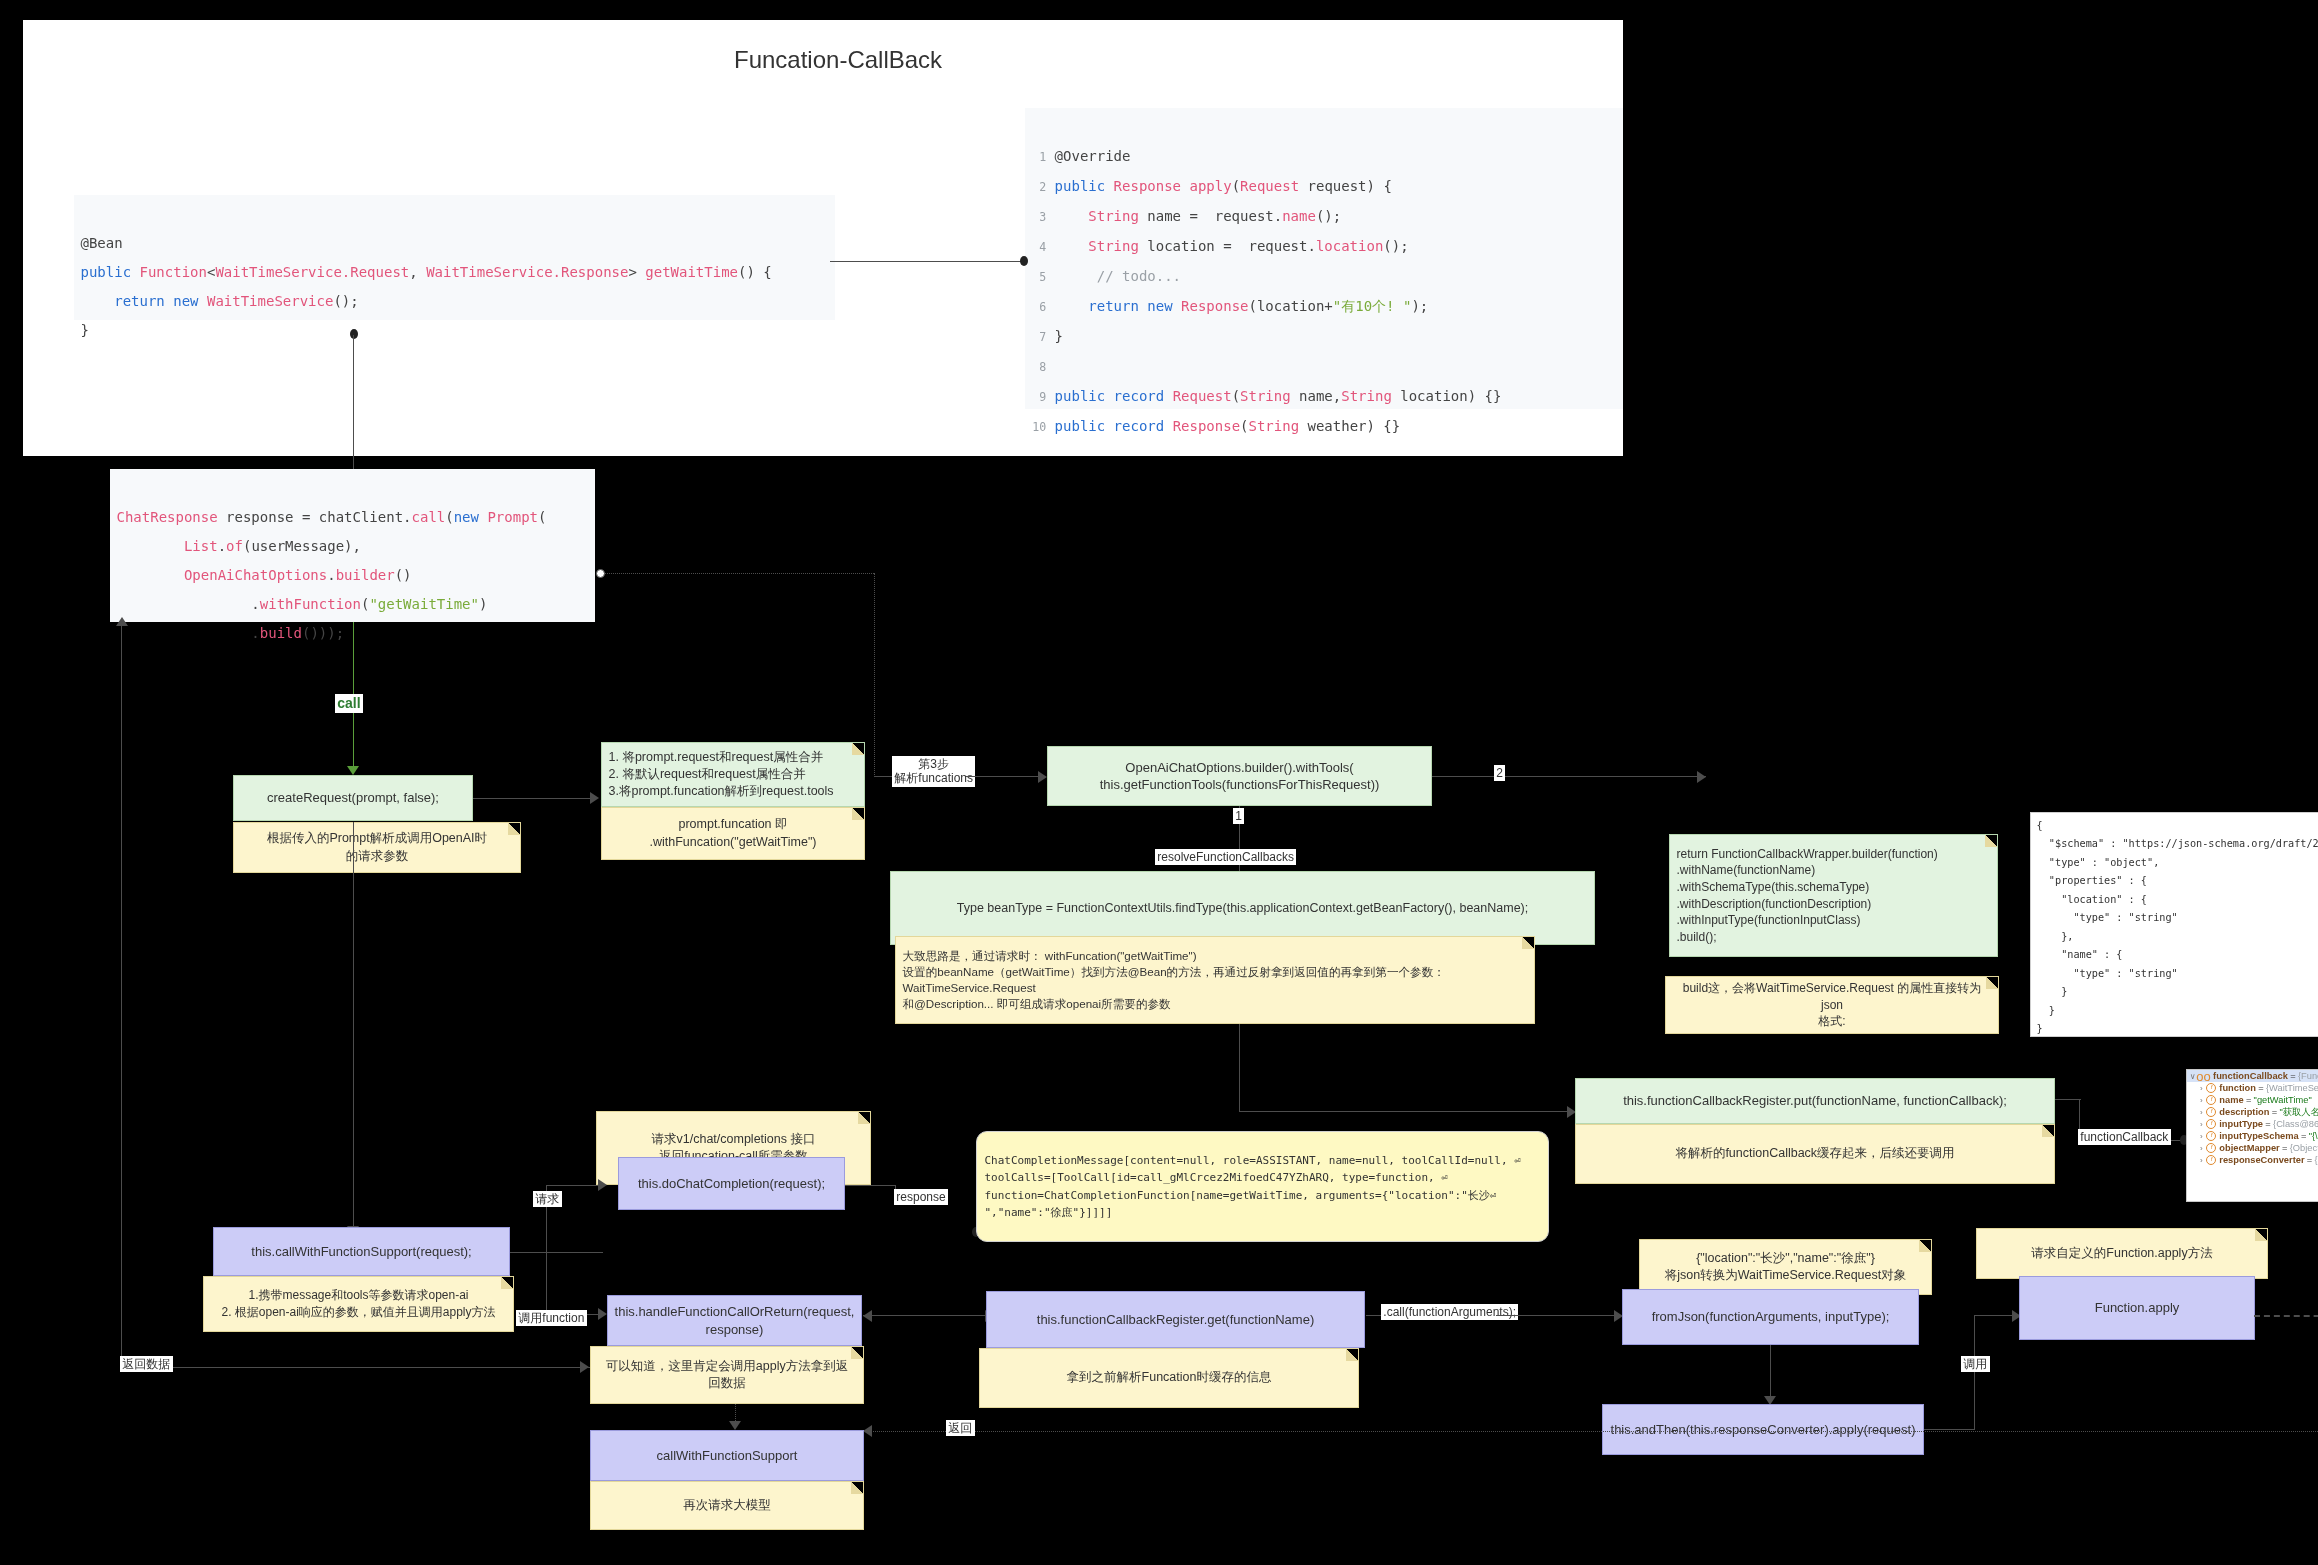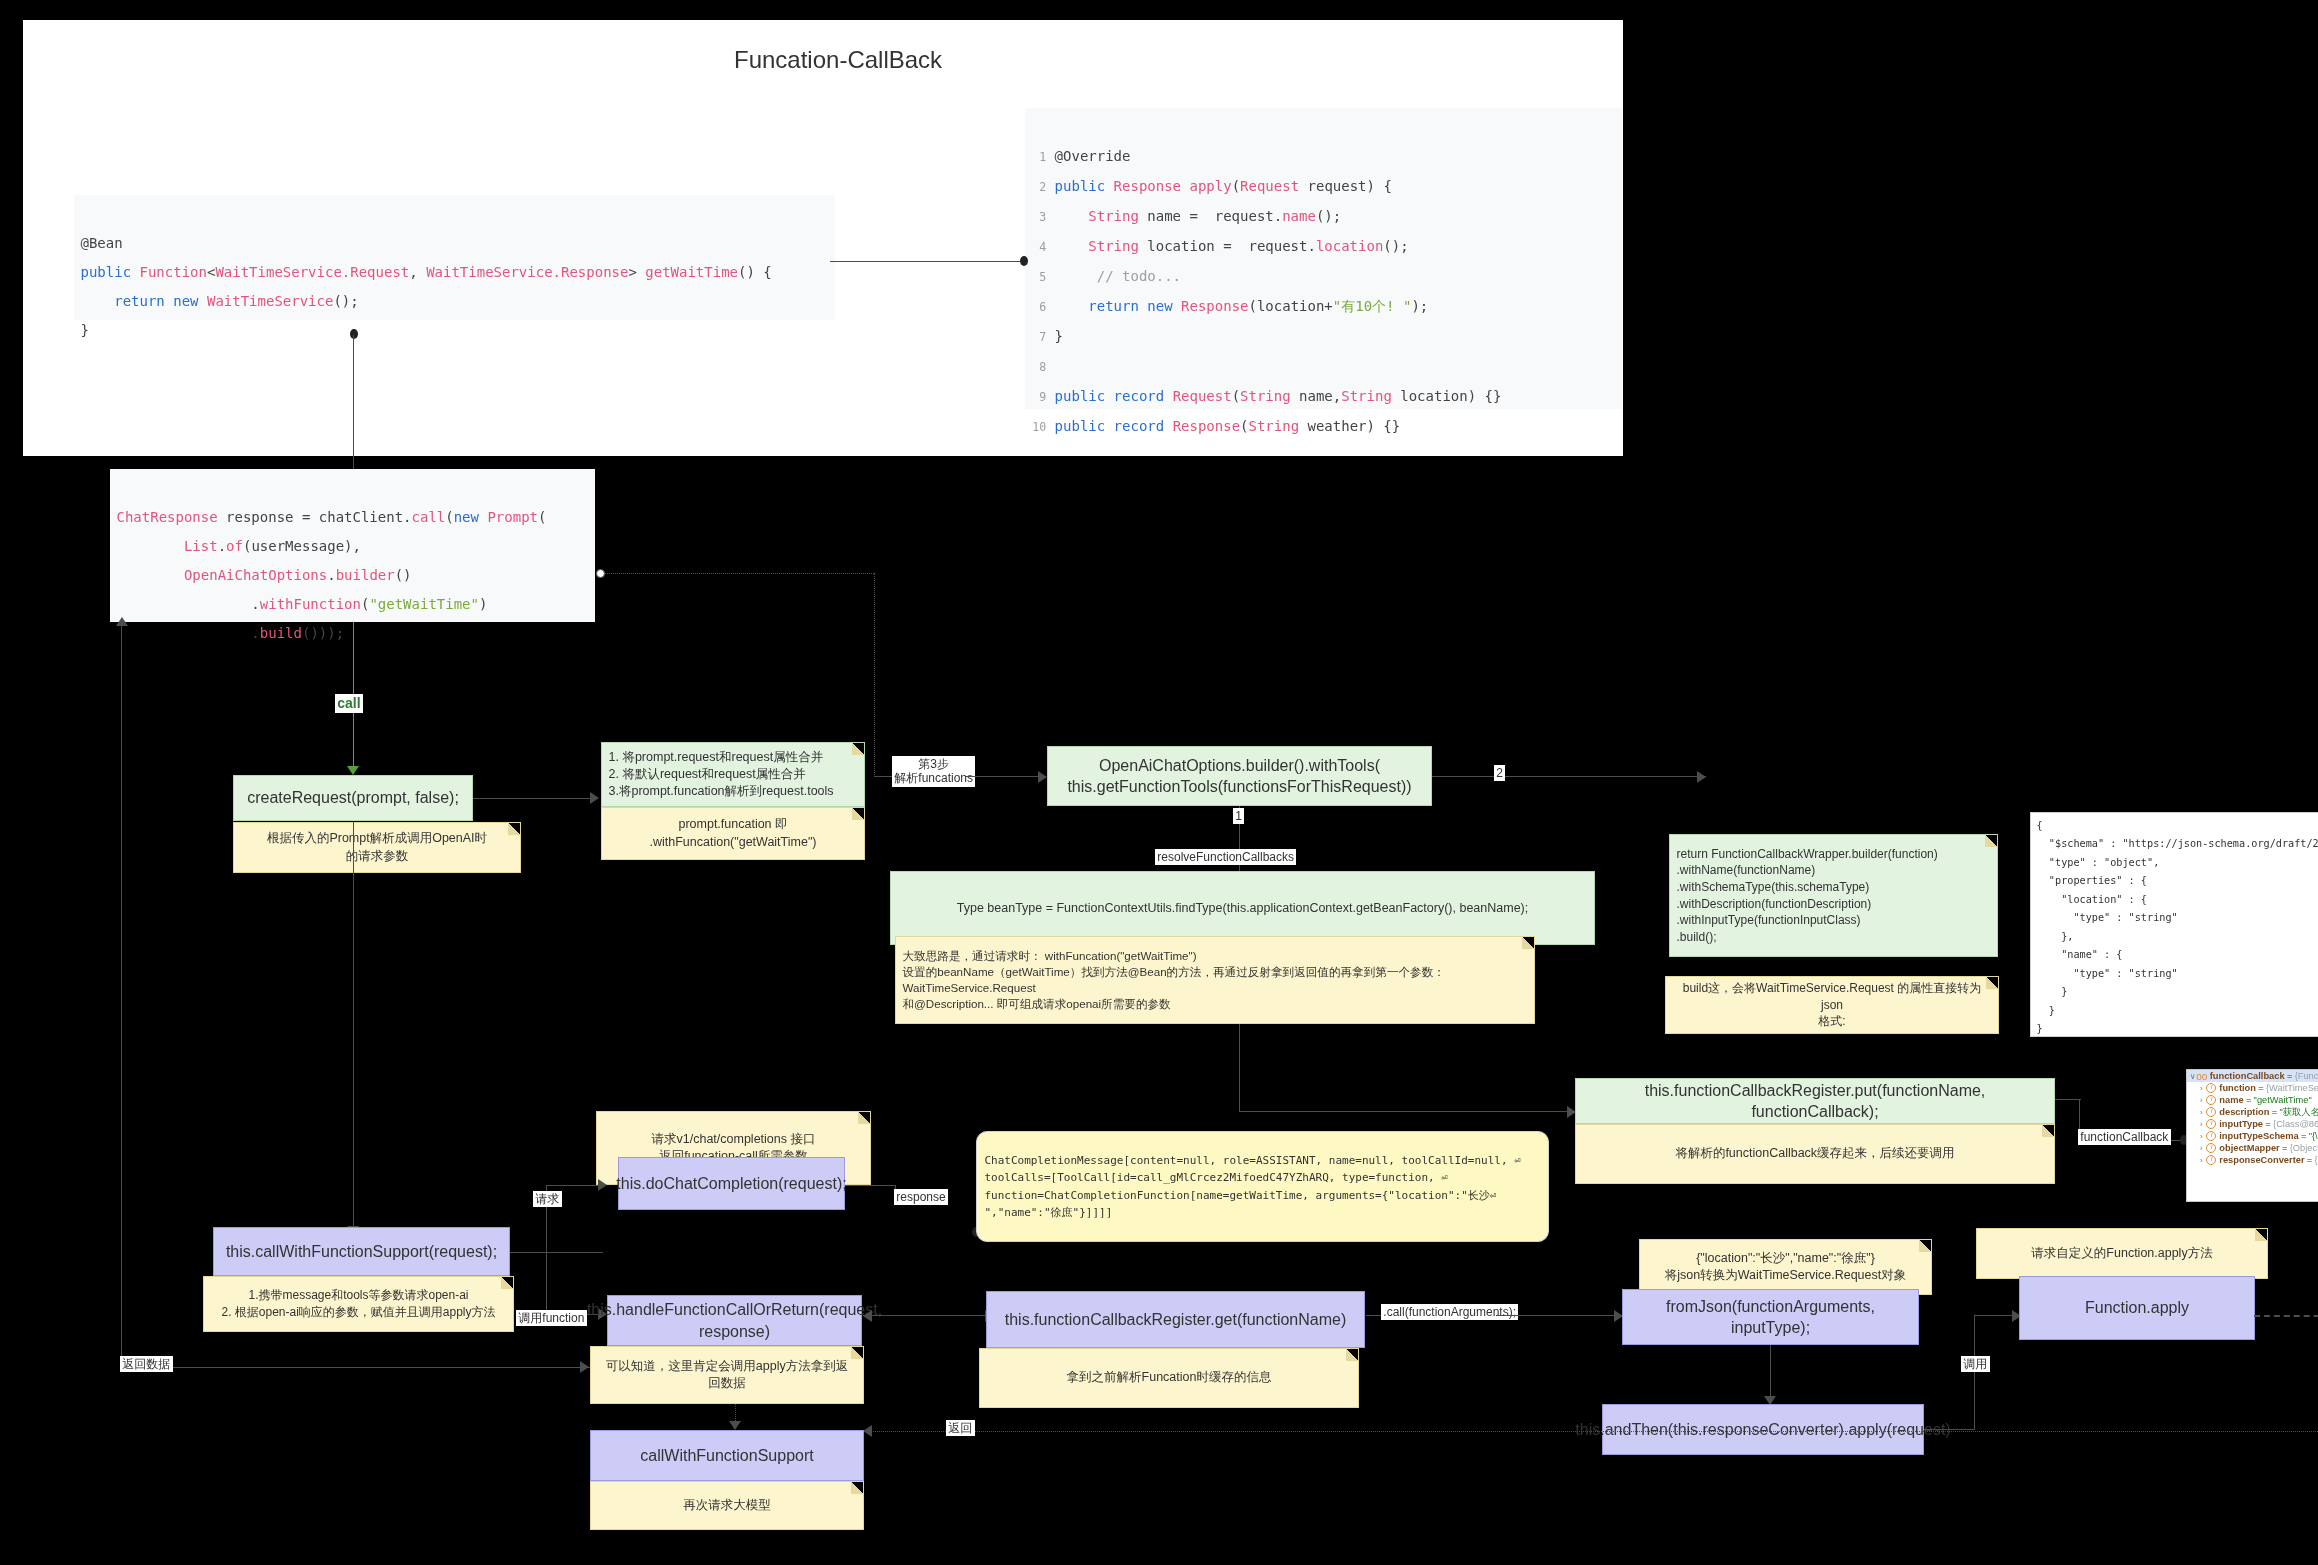--- a/index.html
+++ b/index.html
@@ -13,21 +13,21 @@
   
   .code{position:absolute;background:#f7f9fb;font-family:"DejaVu Sans Mono","Liberation Mono",monospace;
         font-size:14px;line-height:29px;color:#444;white-space:pre;box-sizing:border-box;padding:4.6px 0 0 6.5px;}
   .code.lined{padding-left:0;}
   .code .ln{display:inline-block;width:21.3px;text-align:right;color:#9aa0a6;font-size:11.6px;margin-right:8.3px;}
   .kw{color:#2a6fd0;} .ty{color:#e2557b;} .fn{color:#e2557b;} .st{color:#7aab3a;} .cm{color:#9aa0a6;margin-top:10px;}
   .pl{color:#444;}
 
   
   .node{position:absolute;box-sizing:border-box;display:flex;align-items:center;justify-content:center;
-        text-align:center;font-size:16px;color:#333;line-height:1.32;padding:2.8px 4.6px;}
+        text-align:center;font-size:13px;color:#333;line-height:1.32;padding:2.8px 4.6px;}
   .green{background:#e2f3e0;border:0.7px solid #b6d7b0;}
   .purple{background:#ccccf7;border:0.7px solid #9b9bdd;}
   .plainwhite{background:#fef9c3;border:0.7px solid #d0d0d0;border-radius:11px;}
   .note{position:absolute;box-sizing:border-box;background:#fdf5cd;border:0.7px solid #e3d79a;
         display:flex;align-items:center;justify-content:center;text-align:center;
         font-size:12.5px;color:#333;line-height:1.38;padding:3.7px 6.5px;white-space:pre-line;}
   .note::after{content:"";position:absolute;top:0;right:0;width:12px;height:12px;
         background:linear-gradient(225deg,#000 0 49%,#e6d9a0 50% 100%);}
   .note.leftalign{justify-content:flex-start;text-align:left;}
 
@@ -51,21 +51,21 @@
 
   
   .dbg{position:absolute;background:#fff;border:0.5px solid #c8c8c8;font-size:9.3px;color:#222;
        font-family:"Liberation Sans",sans-serif;overflow:hidden;}
   .dbg-row{display:flex;align-items:center;height:12px;padding:0 2.8px;white-space:nowrap;}
   .dbg-row.sel{background:#d6e2f7;}
   .dbg-ind{display:inline-block;width:6.5px;color:#777;font-size:8px;}
   .dbg-pad{display:inline-block;width:10.2px;}
   .dbg-f{display:inline-block;width:8px;height:8px;border:0.9px solid #e08a2e;border-radius:50%;
          color:#e08a2e;font-size:5.6px;text-align:center;line-height:7px;margin-right:2.8px;font-style:italic;}
-  .dbg-oo{color:#e08a2e;margin-right:2.3px;font-size:10px;}
+  .dbg-oo{color:#e08a2e;margin-right:2.3px;font-size:13px;}
   .dbg-k{color:#7a4a1e;font-weight:bold;}
   .dbg-eq{color:#333;margin:0 2.3px;}
   .dbg-obj{color:#9aa0a6;}
   .dbg-str{color:#1a7a1a;}
 
   .jsonbox{position:absolute;background:#fff;border:0.5px solid #cfcfcf;box-sizing:border-box;
            font-family:"DejaVu Sans Mono","Liberation Mono",monospace;font-size:10.2px;line-height:18.5px;
            color:#333;white-space:pre;padding:3.7px 5.6px;}
 </style>
 </head>

